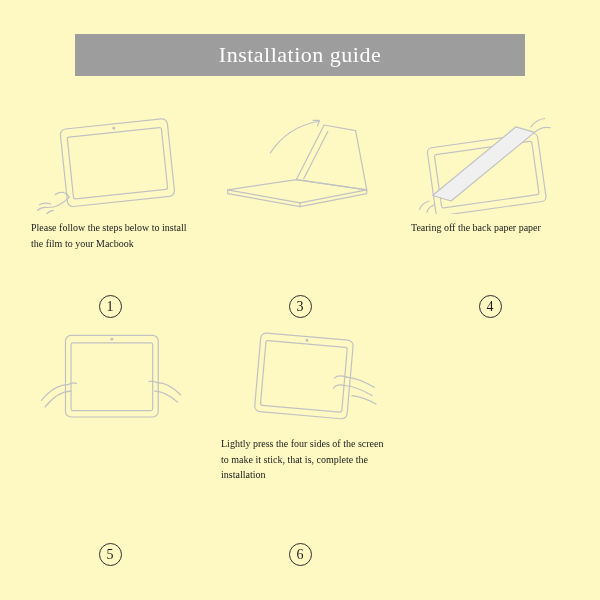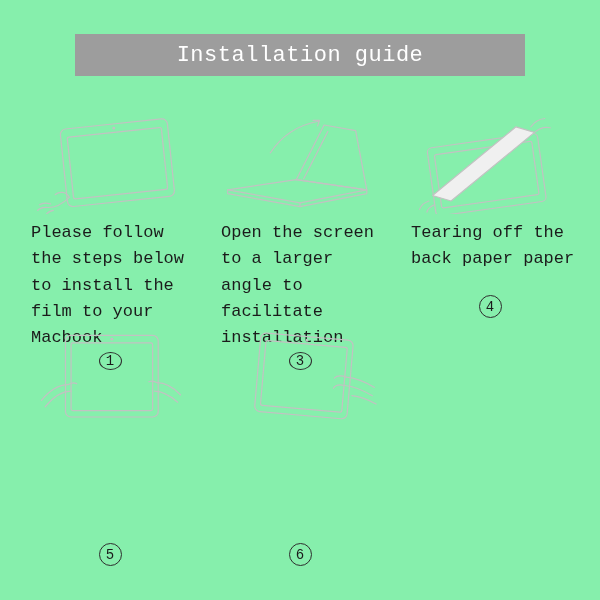--- a/index.html
+++ b/index.html
@@ -1,18 +1,18 @@
 <!DOCTYPE html>
 <html><head>
 <meta charset="utf-8">
 <style>
   html,body { margin:0; padding:0; background:#ffffff; }
   .page {
-    position:relative; width:600px; height:600px; background:#86efac;
-    font-family:Liberation Mono, monospace; overflow:hidden;
+    position:relative; width:600px; height:600px; background:#fef9c3;
+    font-family:Liberation Serif, serif; overflow:hidden;
   }
   .header {
     position:absolute; left:75px; top:34px; width:450px; height:42px;
     background:#9d9d9d; color:#ffffff;
     display:flex; align-items:center; justify-content:center;
     font-size:22px; letter-spacing:0.5px;
   }
   .steps {
     position:absolute; left:15px; top:112px; width:570px;
     display:grid; grid-template-columns:190px 190px 190px;
@@ -20,21 +20,21 @@
   }
   .step { display:flex; flex-direction:column; align-items:stretch; }
   .illus {
     height:102px; display:flex; align-items:center; justify-content:center;
   }
   .illus svg * { stroke:#c2c2c2; stroke-width:1.3; fill:none; stroke-linecap:round; stroke-linejoin:round; }
   .illus svg .fill { fill:#f0f0f0; }
   .illus svg .dot { fill:#c2c2c2; stroke:none; }
   .step-text {
     margin:6px 0 0; padding:0 6px 0 16px;
-    font-size:17px; line-height:1.55; color:#1b1b1b;
+    font-size:10px; line-height:1.55; color:#1b1b1b;
   }
   .step-num {
     margin-top:auto; align-self:center;
     width:23px; height:23px; border:1.4px solid #2e2e2e; border-radius:50%;
     display:flex; align-items:center; justify-content:center;
     font-size:14px; color:#1b1b1b; box-sizing:border-box;
   }
 </style>
 </head>
 <body>
@@ -74,21 +74,20 @@
         <svg viewBox="0 0 180 110" width="170" height="102">
           <path d="M12 84 L90 98 L162 84 L86 73 Z"></path>
           <path d="M12 84 L12 88 L90 102 L90 98"></path>
           <path d="M162 84 L162 88 L90 102"></path>
           <path d="M86 73 L116 14 L150 20 L162 84 Z"></path>
           <path d="M94 72 L120 21"></path>
           <path d="M58 44 C 70 26, 88 14, 110 10"></path>
           <path d="M104 9 l7 0 l-2 6"></path>
         </svg>
       </div>
-      <p class="step-text">Open the screen to a larger angle to facilitate installation</p>
       <div class="step-num">
         <span>3</span>
       </div>
     </div>
 
     <div class="step">
       <div class="illus">
         <svg viewBox="0 0 180 110" width="170" height="102">
           <g transform="rotate(-8 90 64)">
             <rect x="26" y="30" width="120" height="74" rx="5"></rect>
@@ -134,19 +133,20 @@
             <rect x="50" y="17" width="88" height="70" rx="2"></rect>
             <circle class="dot" cx="94" cy="13" r="1.6"></circle>
           </g>
           <path d="M170 64 C 160 58, 151 54, 140 53"></path>
           <path d="M168 73 C 158 67, 149 63, 138 62"></path>
           <path d="M140 53 q-9 -3 -13 1"></path>
           <path d="M138 62 q-9 -2 -12 3"></path>
           <path d="M172 82 C 163 77, 155 74, 146 73"></path>
         </svg>
       </div>
+      <p class="step-text">Lightly press the four sides of the screen to make it stick, that is, complete the installation</p>
       <div class="step-num">
         <span>6</span>
       </div>
     </div>
 
   </div>
 </div>
 
 </body></html>

